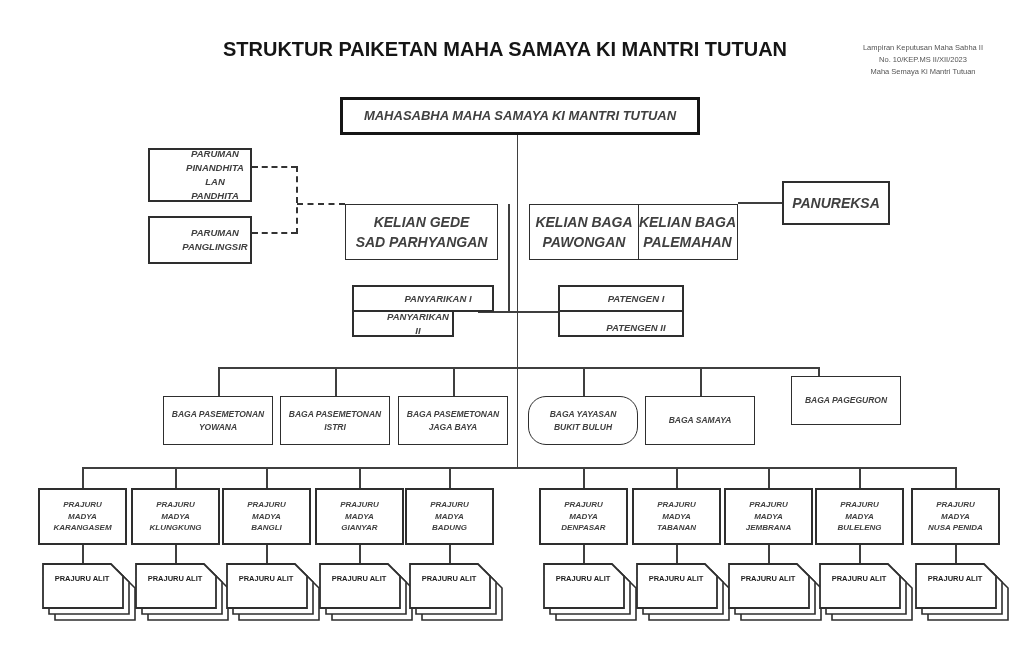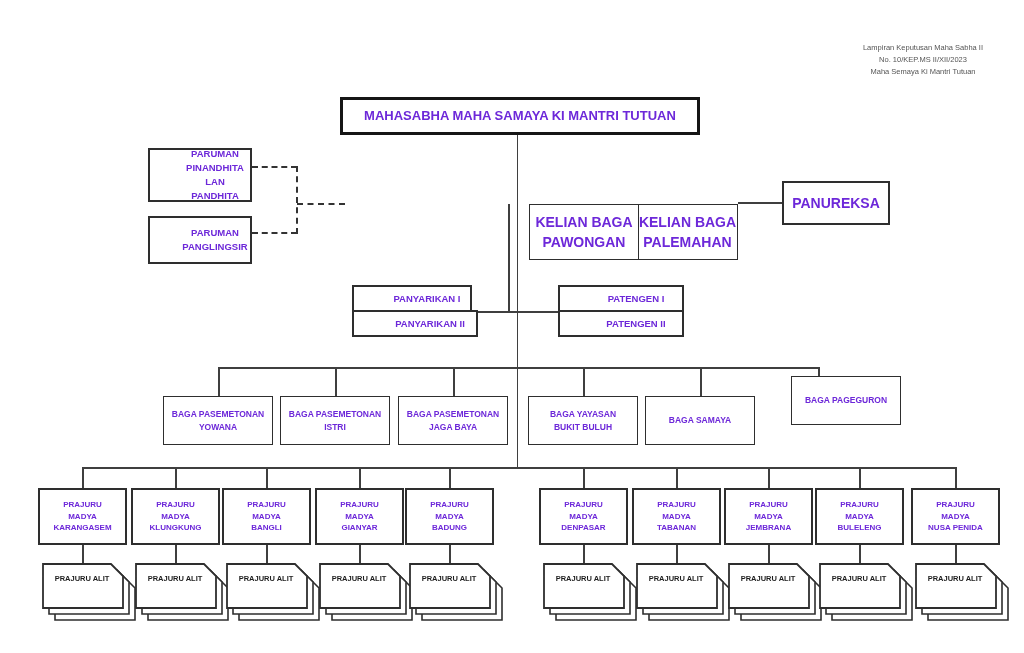--- a/index.html
+++ b/index.html
@@ -2,23 +2,23 @@
 <html><head>
 <meta charset="utf-8">
 <style>
   html,body{margin:0;padding:0;background:#ffffff;}
   .stage{
     position:relative;width:1024px;height:653px;background:#ffffff;
     font-family:"Liberation Sans", sans-serif;overflow:hidden;
   }
   .box{
     position:absolute;box-sizing:border-box;background:#ffffff;
-    border:1.5px solid #2e2e2e;color:#6d28d9;font-weight:bold;
+    border:1.5px solid #2e2e2e;color:#404040;font-weight:bold;
     display:flex;align-items:center;justify-content:center;
-    text-align:center;white-space:pre-line;z-index:2;line-height:1.45;
+    text-align:center;white-space:pre-line;z-index:2;line-height:1.45;font-style:italic;
   }
   .bw2{border-width:2px;}
   .bw3{border-width:3px;border-color:#151515;}
   .fs13{font-size:13px;}
   .fs11{font-size:11px;}
   .fs10{font-size:14px;}
   .fs95{font-size:9.5px;padding-left:30px;}
   .fs85{font-size:8.5px;}
   .fs8{font-size:8px;}
   .hline,.vline{position:absolute;background:#3f3f3f;z-index:1;}
@@ -40,20 +40,21 @@
     position:absolute;left:0;top:0;width:80px;height:31px;
     display:flex;align-items:center;justify-content:center;
     font-size:7.5px;font-weight:bold;color:#1c1c1c;text-align:center;
   }
 </style>
 </head>
 <body>
 
 <div class="stage">
 
+  <div class="title">STRUKTUR PAIKETAN MAHA SAMAYA KI MANTRI TUTUAN</div>
   <div class="annotation">Lampiran Keputusan Maha Sabha II
 No. 10/KEP.MS II/XII/2023
 Maha Semaya Ki Mantri Tutuan</div>
 
   <div class="vline" style="left:516.5px;top:135px;height:332px;"></div>
   <div class="vline" style="left:508px;top:204px;height:108px;"></div>
   <div class="hline" style="left:478px;top:311px;width:80px;"></div>
   <div class="hline" style="left:738px;top:202px;width:44px;"></div>
 
   <div class="hline" style="left:218px;top:367px;width:600px;"></div>
@@ -93,39 +94,41 @@
   <div class="dash-h" style="left:297px;top:203px;width:48px;"></div>
 
   <div class="box bw3 fs13" style="left:340px;top:97px;width:360px;height:38px;"><span>MAHASABHA MAHA SAMAYA KI MANTRI TUTUAN</span></div>
 
   <div class="box bw2 fs95" style="left:148px;top:148px;width:104px;height:54px;"><span>PARUMAN
 PINANDHITA LAN
 PANDHITA</span></div>
   <div class="box bw2 fs95" style="left:148px;top:216px;width:104px;height:48px;"><span>PARUMAN
 PANGLINGSIR</span></div>
 
+  <div class="box fs10" style="left:345px;top:204px;width:153px;height:56px;"><span>KELIAN GEDE
+SAD PARHYANGAN</span></div>
   <div class="box fs10" style="left:529px;top:204px;width:110px;height:56px;"><span>KELIAN BAGA
 PAWONGAN</span></div>
   <div class="box fs10" style="left:637.5px;top:204px;width:100px;height:56px;"><span>KELIAN BAGA
 PALEMAHAN</span></div>
 
   <div class="box bw2 fs10" style="left:782px;top:181px;width:108px;height:44px;"><span>PANUREKSA</span></div>
 
-  <div class="box bw2 fs95" style="left:352px;top:285px;width:120px;height:27px;"><span>PANYARIKAN I</span></div>
-  <div class="box bw2 fs95" style="left:352px;top:310px;width:126px;height:27px;"><span>PANYARIKAN II</span></div>
+  <div class="box bw2 fs95" style="left:352px;top:285px;width:142px;height:27px;"><span>PANYARIKAN I</span></div>
+  <div class="box bw2 fs95" style="left:352px;top:310px;width:102px;height:27px;"><span>PANYARIKAN II</span></div>
   <div class="box bw2 fs95" style="left:558px;top:285px;width:126px;height:27px;"><span>PATENGEN I</span></div>
-  <div class="box bw2 fs95" style="left:558px;top:310px;width:126px;height:27px;"><span>PATENGEN II</span></div>
+  <div class="box bw2 fs95" style="left:558px;top:310px;width:126px;height:27px;align-items:flex-end;"><span>PATENGEN II</span></div>
 
   <div class="box fs85" style="left:163px;top:396px;width:110px;height:49px;"><span>BAGA PASEMETONAN
 YOWANA</span></div>
   <div class="box fs85" style="left:280px;top:396px;width:110px;height:49px;"><span>BAGA PASEMETONAN
 ISTRI</span></div>
   <div class="box fs85" style="left:398px;top:396px;width:110px;height:49px;"><span>BAGA PASEMETONAN
 JAGA BAYA</span></div>
-  <div class="box fs85" style="left:528px;top:396px;width:110px;height:49px;"><span>BAGA YAYASAN
+  <div class="box fs85" style="left:528px;top:396px;width:110px;height:49px;border-radius:18px;"><span>BAGA YAYASAN
 BUKIT BULUH</span></div>
   <div class="box fs85" style="left:645px;top:396px;width:110px;height:49px;"><span>BAGA SAMAYA</span></div>
   <div class="box fs85" style="left:763px;top:376px;width:110px;height:49px;margin-left:28px;"><span>BAGA PAGEGURON</span></div>
 
   <div class="box bw2 fs8" style="left:38px;top:488px;width:89px;height:57px;"><span>PRAJURU
 MADYA
 KARANGASEM</span></div>
   <div class="box bw2 fs8" style="left:131px;top:488px;width:89px;height:57px;"><span>PRAJURU
 MADYA
 KLUNGKUNG</span></div>

